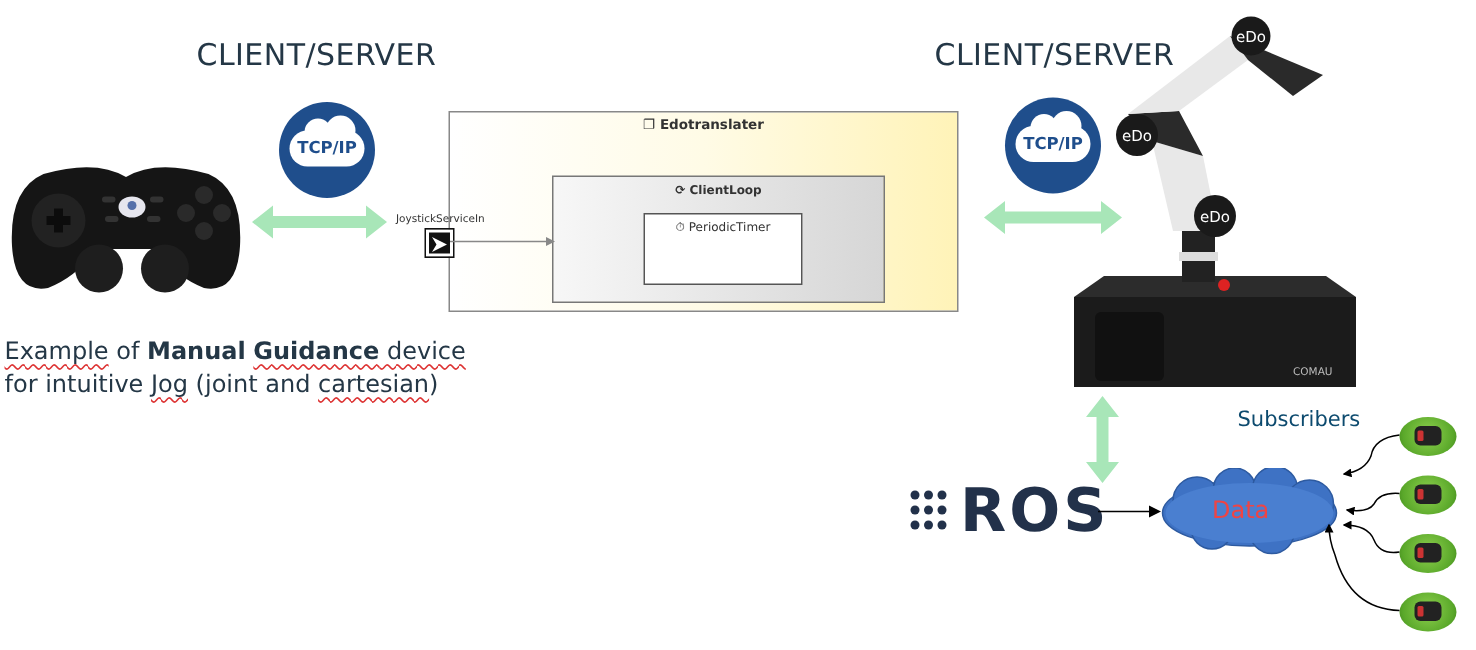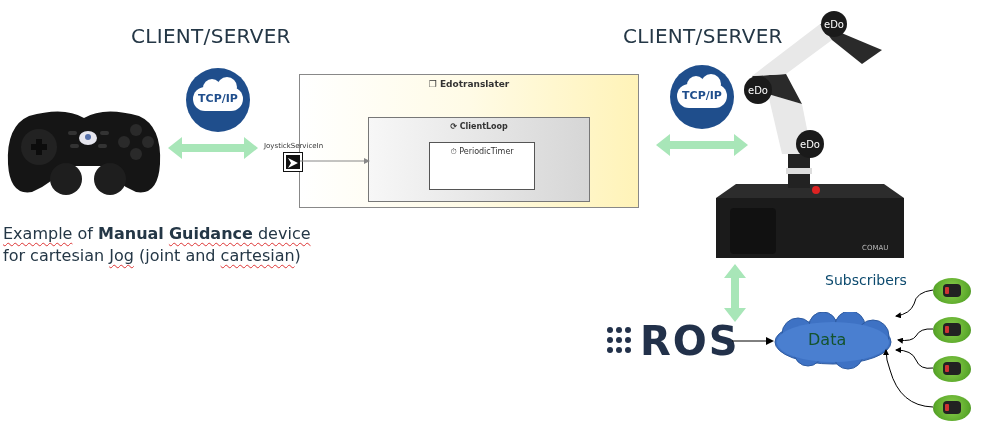--- a/index.html
+++ b/index.html
@@ -16,21 +16,21 @@
   .loop{left:68px;top:42px;width:220px;height:83px;border:1px solid #777;background:linear-gradient(90deg,#f7f7f7,#d6d6d6);}
   .loop-title{left:0;right:0;top:4px;text-align:center;font-size:8px;font-weight:bold;color:#333;}
   .timer{left:60px;top:24px;width:104px;height:46px;border:1px solid #555;background:#fff;}
   .timer-title{left:0;right:0;top:4px;text-align:center;font-size:8px;color:#333;}
   .port{left:284px;top:153px;width:14px;height:14px;background:#111;border:2px solid #fff;outline:1px solid #111;}
   .port-label{left:264px;top:142px;font-size:7px;color:#333;}
   .caption{left:3px;top:223px;font-size:16px;line-height:22px;color:#243746;}
   .sq{text-decoration:underline wavy #d33;text-decoration-thickness:1px;text-underline-offset:3px;margin-top:28px;}
   .ros{left:607px;top:318px;font-size:40px;color:#22314a;letter-spacing:2px;}
   .data-cloud{left:768px;top:312px;width:130px;height:58px;}
-  .data-label{left:808px;top:330px;font-size:16px;color:#14532d;text-align:center;}
+  .data-label{left:808px;top:330px;font-size:16px;color:#ef4444;text-align:center;}
   .subs{left:825px;top:272px;font-size:14px;color:#0c4a6e;}
   .sub{width:38px;height:26px;border-radius:50%;background:radial-gradient(circle at 50% 45%,#8fd14f 0%,#5aa82a 70%,#3d7e1a 100%);}
   .sub .cam{position:absolute;left:10px;top:6px;width:18px;height:13px;border-radius:4px;background:#222;}
   .sub .cam:before{content:"";position:absolute;left:2px;top:3px;width:4px;height:7px;background:#c33;border-radius:1px;}
 </style>
 </head>
 <body>
 
 <div class="abs heading" style="left:131px;top:24px;">CLIENT/SERVER</div>
 <div class="abs heading" style="left:623px;top:24px;">CLIENT/SERVER</div>
@@ -94,21 +94,21 @@
       <polygon points="2,2 12,7 2,12 5,7" fill="#fff"></polygon>
     </svg>
 </div>
 <svg class="abs" style="left:300px;top:158px;" width="70" height="6">
   <line x1="0" y1="3" x2="64" y2="3" stroke="#888" stroke-width="1"></line>
   <polygon points="64,0 70,3 64,6" fill="#888"></polygon>
 </svg>
 
 <div class="abs caption">
   <div><span class="sq">Example</span><span> of </span><b>Manual</b><span> </span><b class="sq">Guidance</b><span class="sq"> device</span></div>
-  <div><span>for cartesian </span><span class="sq">Jog</span><span> (joint and </span><span class="sq">cartesian</span><span>)</span></div>
+  <div><span>for intuitive </span><span class="sq">Jog</span><span> (joint and </span><span class="sq">cartesian</span><span>)</span></div>
 </div>
 
 <svg class="abs" style="left:712px;top:4px;" width="200" height="256">
   <rect x="4" y="194" width="188" height="60" fill="#1b1b1b"></rect>
   <polygon points="4,194 24,180 172,180 192,194" fill="#2c2c2c"></polygon>
   <rect x="18" y="204" width="46" height="46" rx="4" fill="#111"></rect>
   <circle cx="104" cy="186" r="4" fill="#d22"></circle>
   <text x="150" y="246" font-size="7" fill="#bbb" font-family="DejaVu Sans, sans-serif">COMAU</text>
   <rect x="76" y="150" width="22" height="34" fill="#222"></rect>
   <rect x="74" y="164" width="26" height="6" fill="#ddd"></rect>

